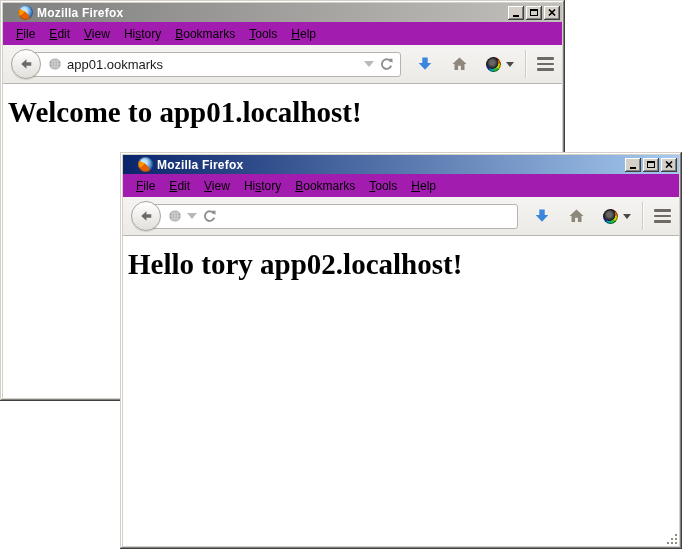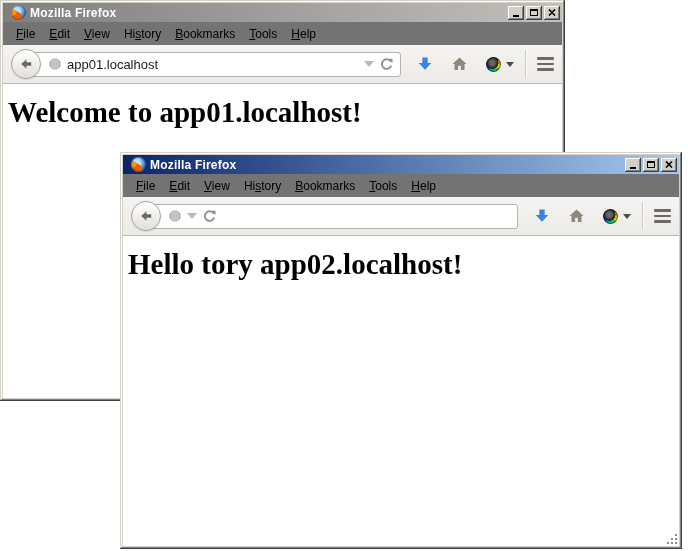--- a/index.html
+++ b/index.html
@@ -13,21 +13,21 @@
     position: absolute; background: #d4d0c8; padding: 3px;
     box-shadow: inset -1px -1px 0 #404040, inset 1px 1px 0 #d4d0c8,
                 inset -2px -2px 0 #808080, inset 2px 2px 0 #ffffff;
     display: flex; flex-direction: column;
   }
   .win1 { left: 0; top: 0; width: 565px; height: 401px; }
   .win2 { left: 120px; top: 152px; width: 562px; height: 397px; }
   
   .titlebar {
     height: 19px; flex: 0 0 19px; display: flex; align-items: center;
-    padding: 0 2px 0 8px; overflow: hidden;
+    padding: 0 2px 0 15px; overflow: hidden;
   }
   .titlebar.active   { background: linear-gradient(to right, #0a246a, #a6caf0); }
   .titlebar.inactive { background: linear-gradient(to right, #7f7f7f, #c2c0bb); }
   .ff-logo {
     width: 15px; height: 15px; border-radius: 50%; flex: 0 0 15px;
     background:
       conic-gradient(from 140deg at 50% 45%, #e66000 0 95deg, #ff9500 95deg 155deg, rgba(0,0,0,0) 155deg 360deg),
       radial-gradient(circle at 40% 38%, #bfe3ff 0 22%, #3a7fc1 60%, #18457e 100%);
     box-shadow: inset 0 0 0 1px rgba(20,40,90,.35);
   }
@@ -38,21 +38,21 @@
   .win-controls { display: flex; gap: 2px; }
   .cbtn {
     width: 16px; height: 14px; background: #d4d0c8;
     box-shadow: inset -1px -1px 0 #404040, inset 1px 1px 0 #ffffff, inset -2px -2px 0 #808080;
     display: flex; align-items: center; justify-content: center; position: relative;
   }
   .glyph-min { width: 6px; height: 2px; background: #000; margin-top: 7px; }
   .glyph-max { width: 8px; height: 7px; border: 1px solid #000; border-top-width: 2px; }
   
   .menubar {
-    height: 23px; flex: 0 0 23px; background: #737373;
+    height: 23px; flex: 0 0 23px; background: #a21caf;
     display: flex; align-items: center; padding-left: 6px;
     font-size: 12px; color: #000;
   }
   .menu-item { padding: 3px 7px; white-space: nowrap; }
   .k { text-decoration: underline; }
   
   .toolbar {
     height: 39px; flex: 0 0 39px;
     background: linear-gradient(#f6f4f2, #eceae6);
     border-bottom: 1px solid #bab6af;
@@ -143,21 +143,21 @@
     </span>
     <span class="url-field">
       <svg width="14" height="14" viewBox="0 0 16 16">
           <circle cx="8" cy="8" r="6.5" fill="#a5a5a5"></circle>
           <g stroke="#dcdcdc" stroke-width="1" fill="none">
             <path d="M1.5 8h13M8 1.5v13"></path>
             <ellipse cx="8" cy="8" rx="3.2" ry="6.5"></ellipse>
             <path d="M3 4c3 2 7 2 10 0M3 12c3-2 7-2 10 0"></path>
           </g>
         </svg>
-      <span class="url-text">app01.localhost</span>
+      <span class="url-text">app01.ookmarks</span>
       <span class="tri-down-light"></span>
       <svg width="15" height="15" viewBox="0 0 16 16">
           <path d="M13 9.2A5.1 5.1 0 1 1 12.6 5" stroke="#8e8e8e" stroke-width="2" fill="none"></path>
           <path d="M9.8 1.8h4.6v4.6z" fill="#8e8e8e"></path>
         </svg>
     </span>
     <span class="tbtn sp16">
       <svg width="16" height="16" viewBox="0 0 16 16">
           <path d="M5.3 1.5h5.4V7h3.6L8 13.8 1.7 7h3.6Z" fill="#3a86dd"></path>
         </svg>

